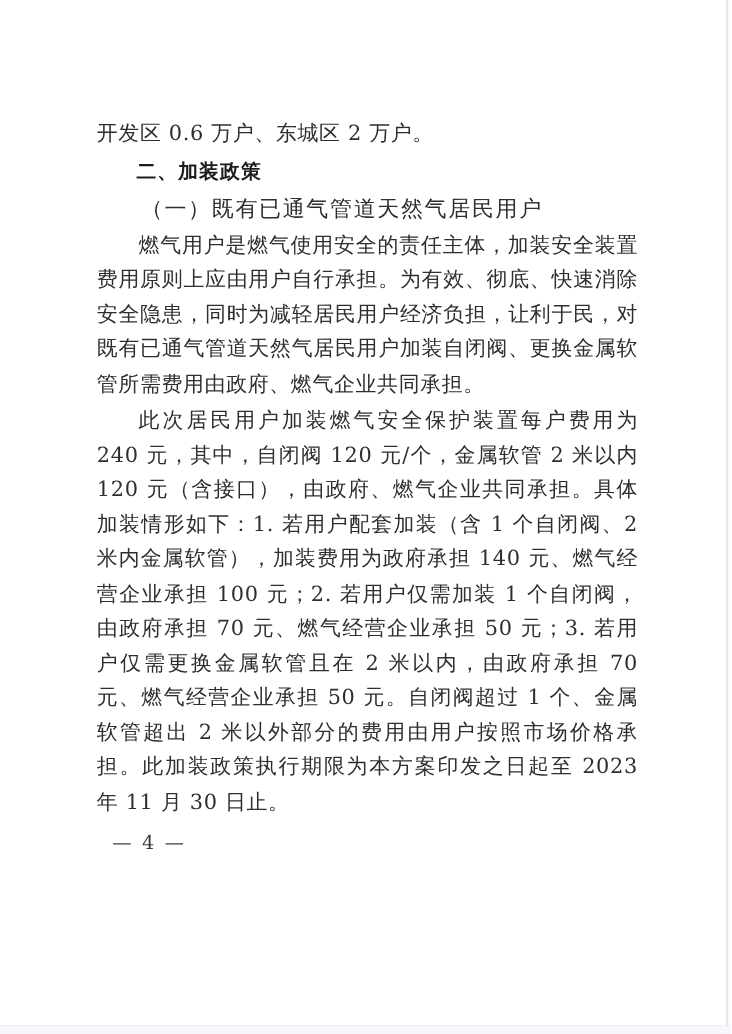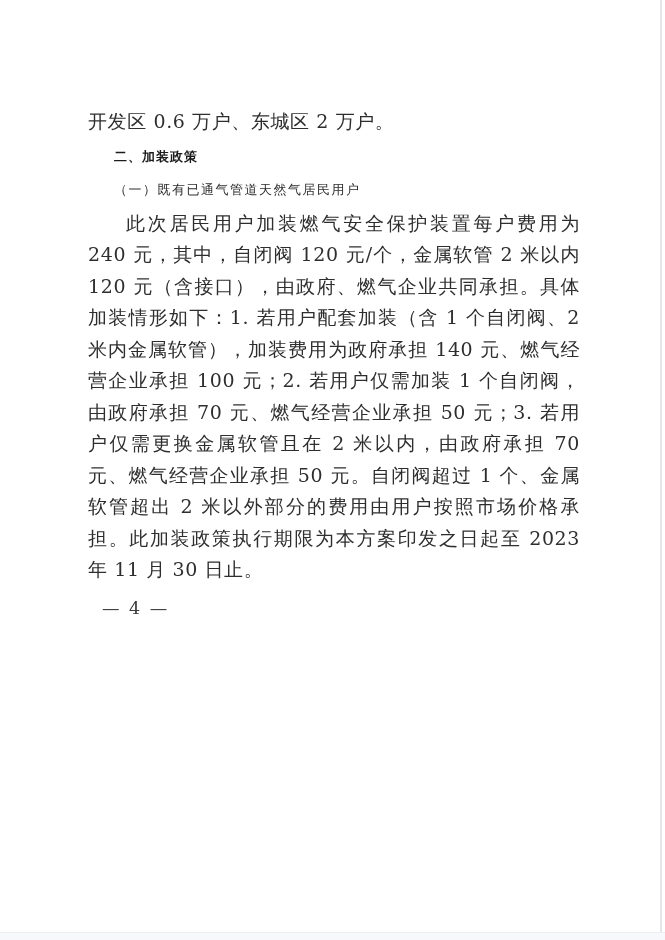--- a/index.html
+++ b/index.html
@@ -49,31 +49,31 @@
     font-size: 19px;
     line-height: 31.5px;
     letter-spacing: 0.6px;
   }
   .continuation-line {
     margin: 0;
     text-align: left;
   }
   .section-heading {
     margin: 3px 0 0 0;
-    font-size: 13px;
+    font-size: 18px;
     font-weight: bold;
     color: var(--heading-ink);
     text-indent: 2em;
     font-family: "DejaVu Sans", "Liberation Sans", sans-serif;
     letter-spacing: 1px;
   }
   .subsection-heading {
     margin: 2px 0 0 0;
     font-weight: normal;
-    font-size: 13px;
+    font-size: 20px;
     text-indent: 2em;
     letter-spacing: 1.5px;
   }
   .body-paragraph {
     margin: 2px 0 0 0;
     text-indent: 2em;
     text-align: justify;
     text-align-last: left;
     text-justify: inter-ideograph;
   }
@@ -91,20 +91,21 @@
 <div class="page">
 
   <div class="content">
 
     <p class="continuation-line">开发区 0.6 万户、东城区 2 万户。</p>
 
     <h2 class="section-heading">二、加装政策</h2>
 
     <h3 class="subsection-heading">（一）既有已通气管道天然气居民用户</h3>
 
+    <p class="body-paragraph">燃气用户是燃气使用安全的责任主体，加装安全装置费用原则上应由用户自行承担。为有效、彻底、快速消除安全隐患，同时为减轻居民用户经济负担，让利于民，对既有已通气管道天然气居民用户加装自闭阀、更换金属软管所需费用由政府、燃气企业共同承担。</p>
 
     <p class="body-paragraph">此次居民用户加装燃气安全保护装置每户费用为 240 元，其中，自闭阀 120 元/个，金属软管 2 米以内 120 元（含接口），由政府、燃气企业共同承担。具体加装情形如下：1. 若用户配套加装（含 1 个自闭阀、2 米内金属软管），加装费用为政府承担 140 元、燃气经营企业承担 100 元；2. 若用户仅需加装 1 个自闭阀，由政府承担 70 元、燃气经营企业承担 50 元；3. 若用户仅需更换金属软管且在 2 米以内，由政府承担 70 元、燃气经营企业承担 50 元。自闭阀超过 1 个、金属软管超出 2 米以外部分的费用由用户按照市场价格承担。此加装政策执行期限为本方案印发之日起至 2023 年 11 月 30 日止。</p>
 
 
     <div class="page-number">— 4 —</div>
 
   </div>
 
   <div class="scan-right-edge"></div>
   <div class="scan-bottom-strip"></div>

